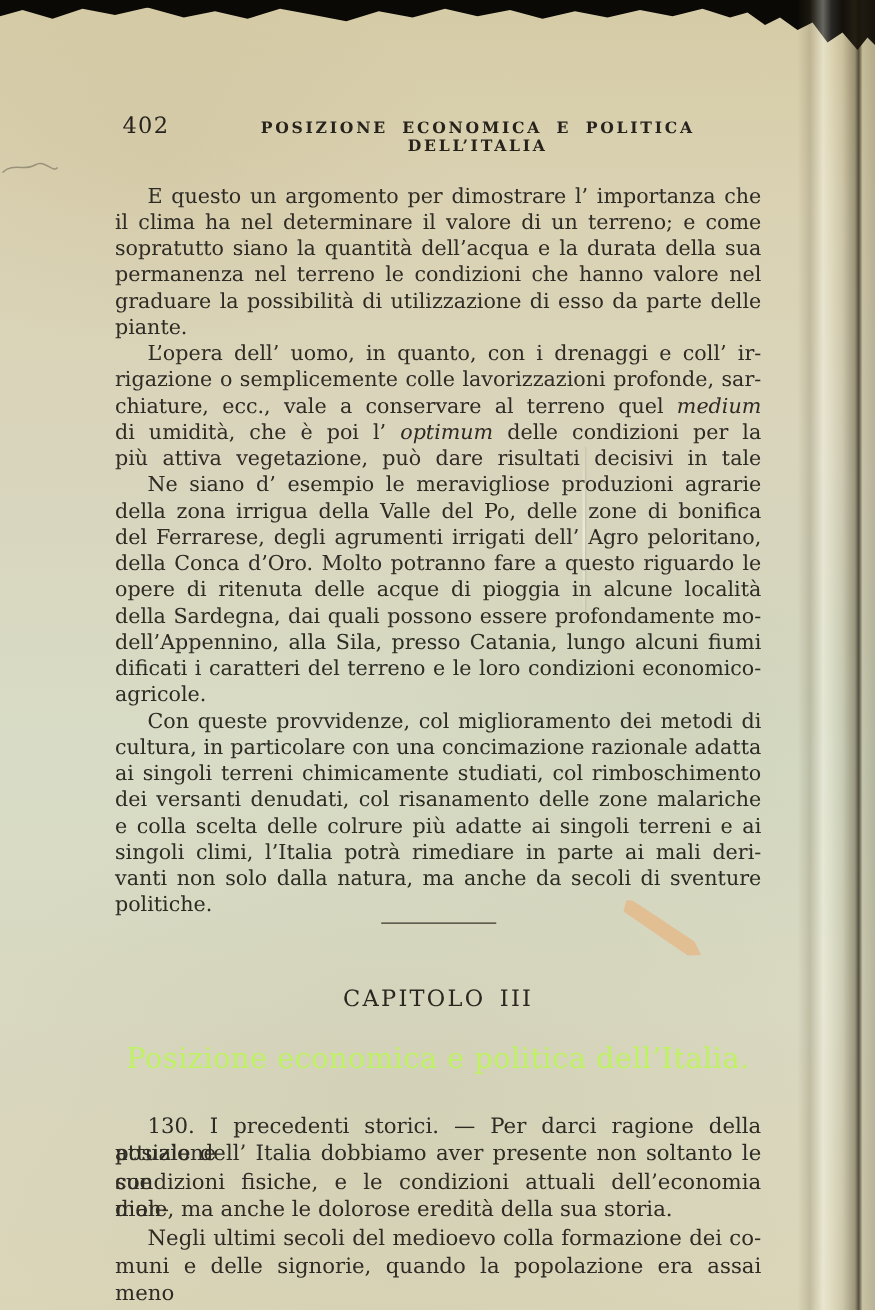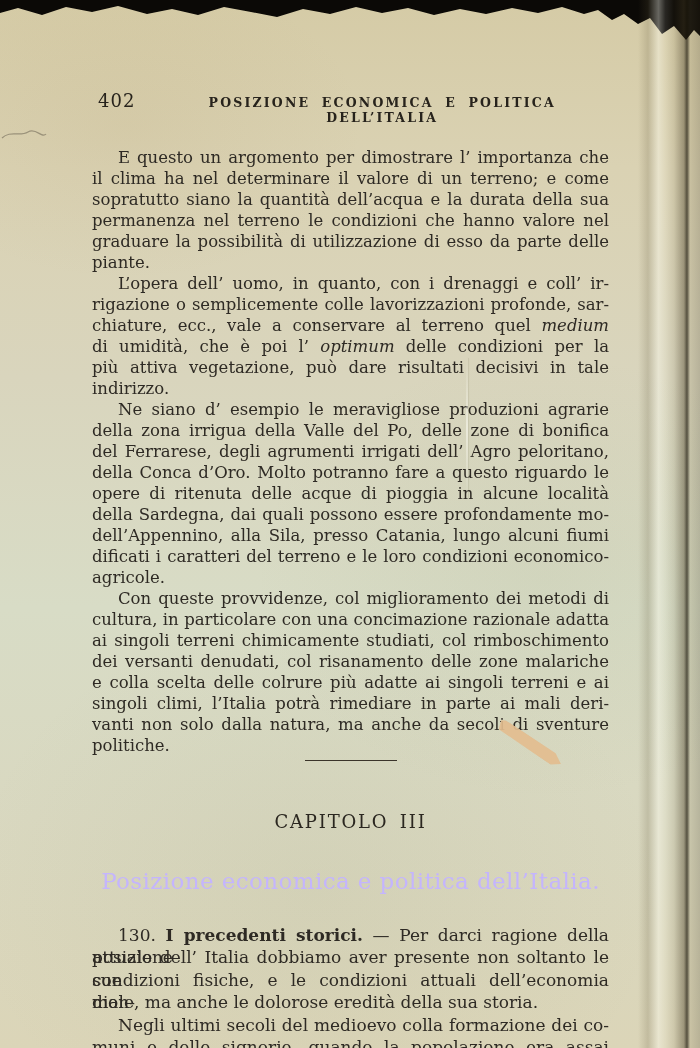--- a/index.html
+++ b/index.html
@@ -58,24 +58,24 @@
     font-size:12.5px;font-weight:bold;letter-spacing:2.2px;word-spacing:5px;
   }
   .intro{margin-top:22px;}
   .line{
     font-size:16.5px;line-height:21px;height:21px;
     text-align:justify;text-align-last:justify;white-space:normal;
   }
   .line.indent{text-indent:26px;}
   .line.end{text-align-last:left;}
   .it{font-style:italic;}
-  .b{font-weight:bold;}
+  .b{font-weight:normal;}
   .divider{width:92px;border:none;border-top:1.6px solid #3a342a;margin:4px auto 0;}
   .chapter-kicker{margin-top:50px;text-align:center;font-size:18px;letter-spacing:1.8px;word-spacing:4px;color:#2b2720;}
-  .chapter-title{margin-top:36px;text-align:center;font-size:23px;letter-spacing:.4px;font-weight:normal;color:#c4b5fd;}
+  .chapter-title{margin-top:24px;text-align:center;font-size:23px;letter-spacing:.4px;font-weight:normal;color:#bef264;}
   .chapter-text{margin-top:30px;}
   .chapter-text .line{font-size:17px;line-height:22.4px;height:22.4px;}
 </style>
 </head>
 <body>
 
 <div class="scan">
   <div class="paper"></div>
 
   <svg class="pencil" width="48" height="34" viewBox="0 0 48 34">
@@ -93,21 +93,20 @@
         <div class="line"><span>il clima ha nel determinare il valore di un terreno; e come</span></div>
         <div class="line"><span>sopratutto siano la quantità dell’acqua e la durata della sua</span></div>
         <div class="line"><span>permanenza nel terreno le condizioni che hanno valore nel</span></div>
         <div class="line"><span>graduare la possibilità di utilizzazione di esso da parte delle</span></div>
         <div class="line end"><span>piante.</span></div>
         <div class="line indent"><span>L’opera dell’ uomo, in quanto, con i drenaggi e coll’ ir-</span></div>
         <div class="line"><span>rigazione o semplicemente colle lavorizzazioni profonde, sar-</span></div>
         <div class="line"><span>chiature, ecc., vale a conservare al terreno quel </span><span class="it">medium</span></div>
         <div class="line"><span>di umidità, che è poi l’ </span><span class="it">optimum</span><span> delle condizioni per la</span></div>
         <div class="line"><span>più attiva vegetazione, può dare risultati decisivi in tale</span></div>
-        <div class="line end"><span>indirizzo.</span></div>
         <div class="line indent"><span>Ne siano d’ esempio le meravigliose produzioni agrarie</span></div>
         <div class="line"><span>della zona irrigua della Valle del Po, delle zone di bonifica</span></div>
         <div class="line"><span>del Ferrarese, degli agrumenti irrigati dell’ Agro peloritano,</span></div>
         <div class="line"><span>della Conca d’Oro. Molto potranno fare a questo riguardo le</span></div>
         <div class="line"><span>opere di ritenuta delle acque di pioggia in alcune località</span></div>
         <div class="line"><span>della Sardegna, dai quali possono essere profondamente mo-</span></div>
         <div class="line"><span>dell’Appennino, alla Sila, presso Catania, lungo alcuni fiumi</span></div>
         <div class="line"><span>dificati i caratteri del terreno e le loro condizioni economico-</span></div>
         <div class="line end"><span>agricole.</span></div>
         <div class="line indent"><span>Con queste provvidenze, col miglioramento dei metodi di</span></div>

